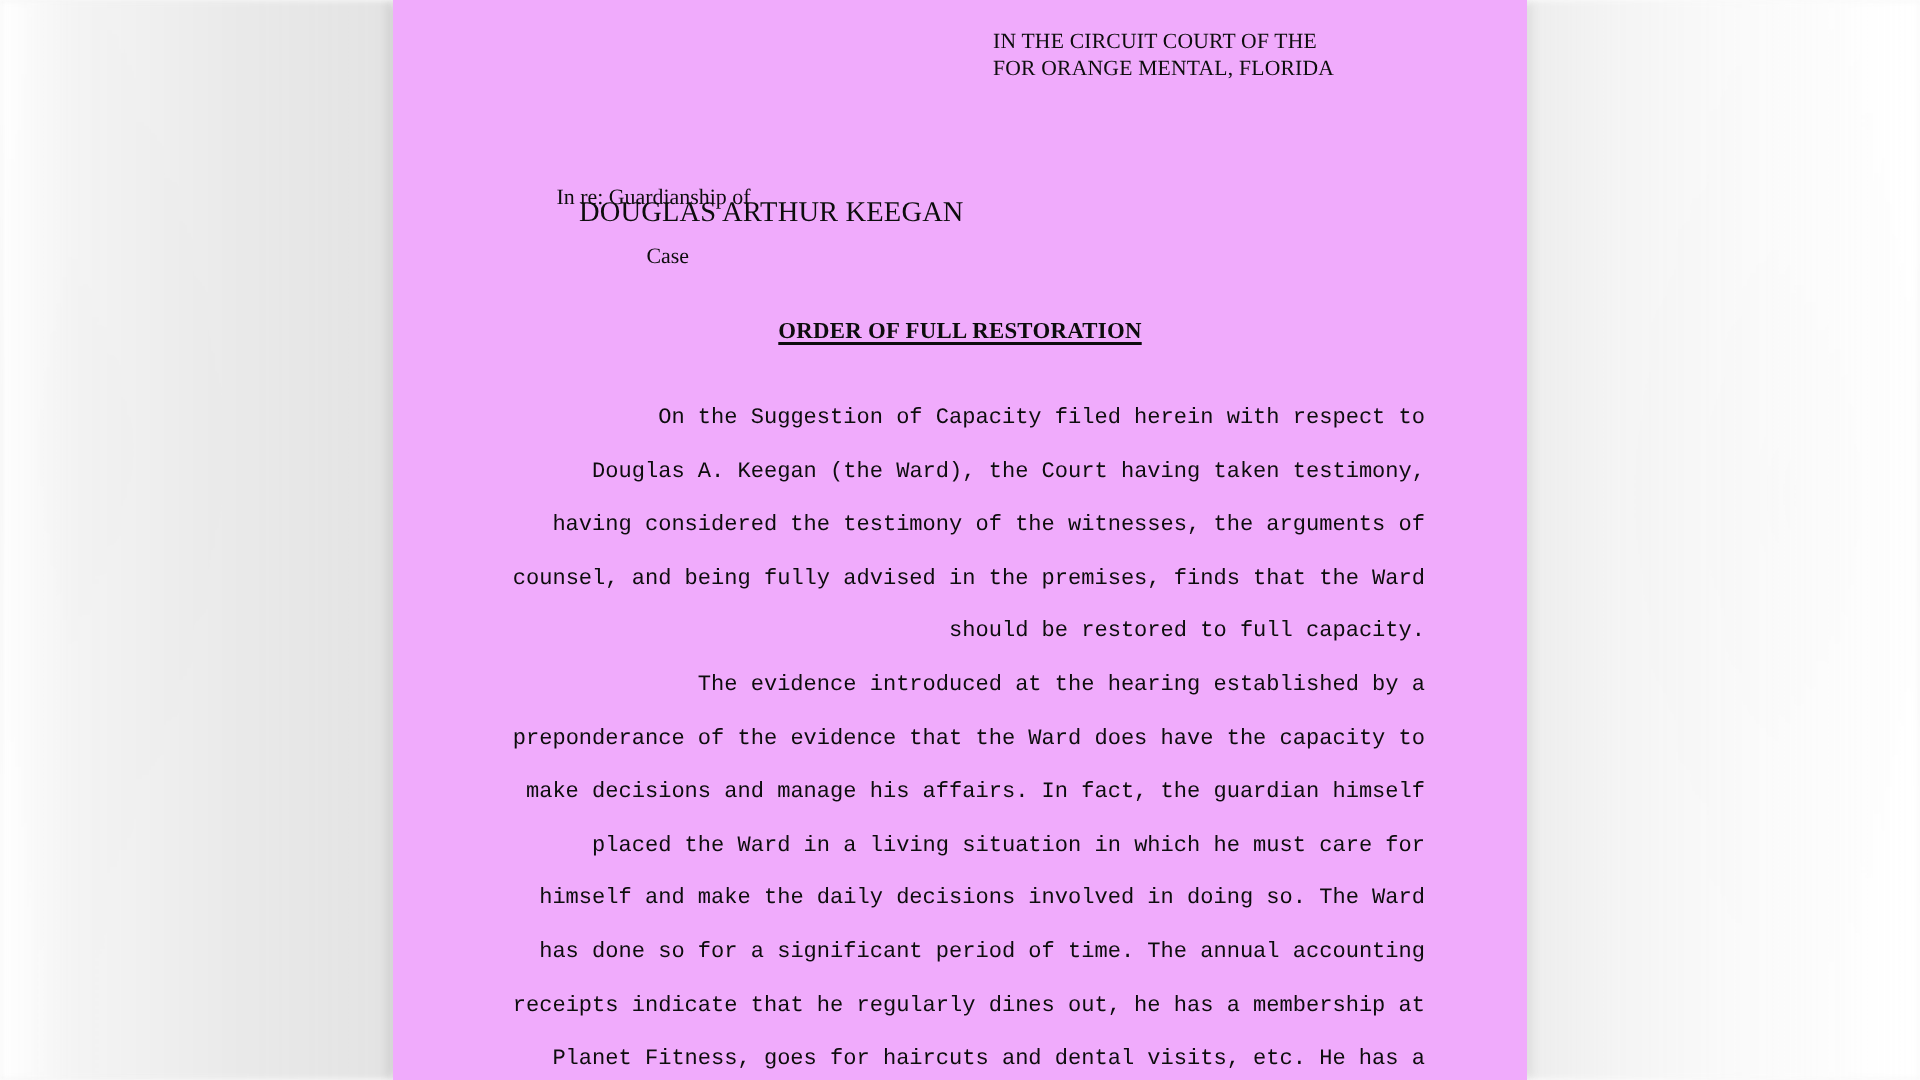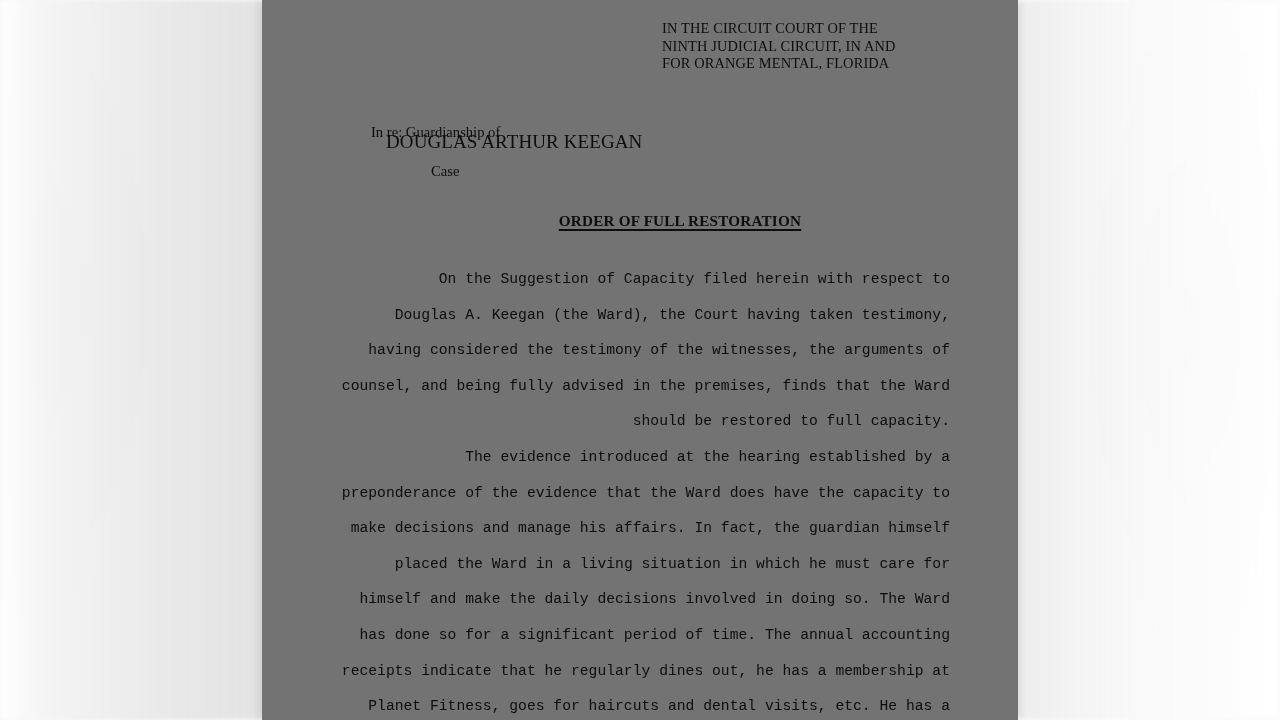--- a/index.html
+++ b/index.html
@@ -49,21 +49,21 @@
     filter: blur(2px);
   }
 
   
   .page {
     position: absolute;
     left: 262px;
     top: 0;
     width: 756px;
     height: 720px;
-    background: #737373;
+    background: #f0abfc;
     box-shadow:
       -3px 0 7px -1px rgba(0,0,0,0.13),
        3px 0 7px -1px rgba(0,0,0,0.10);
     overflow: hidden;
   }
 
   .page-inner {
     position: relative;
     width: 100%;
     height: 100%;
@@ -129,21 +129,20 @@
   
   .doc-title {
     position: absolute;
     top: 212px;
     left: 0;
     width: 100%;
     text-align: center;
     font-size: 15.2px;
     font-weight: bold;
     letter-spacing: 0.2px;
-    padding-left: 40px;
   }
   .doc-title span {
     text-decoration: underline;
     text-underline-offset: 2.5px;
     text-decoration-thickness: 1.6px;
   }
 
   
   .body-text {
     position: absolute;
@@ -170,21 +169,20 @@
 <div class="backdrop-left-band"></div>
 <div class="backdrop-right-band"></div>
 
 <div class="page">
   <div class="page-inner">
 
     <div class="caption">
 
       <div class="court-heading">
         <div>IN THE CIRCUIT COURT OF THE</div>
-        <div>NINTH JUDICIAL CIRCUIT, IN AND</div>
         <div>FOR ORANGE MENTAL, FLORIDA</div>
       </div>
 
       <div class="caption-left">In re:  Guardianship of</div>
       <div class="caption-ward-name">DOUGLAS ARTHUR KEEGAN</div>
       <div class="caption-ward-role">Case</div>
 
 
     </div>
 

